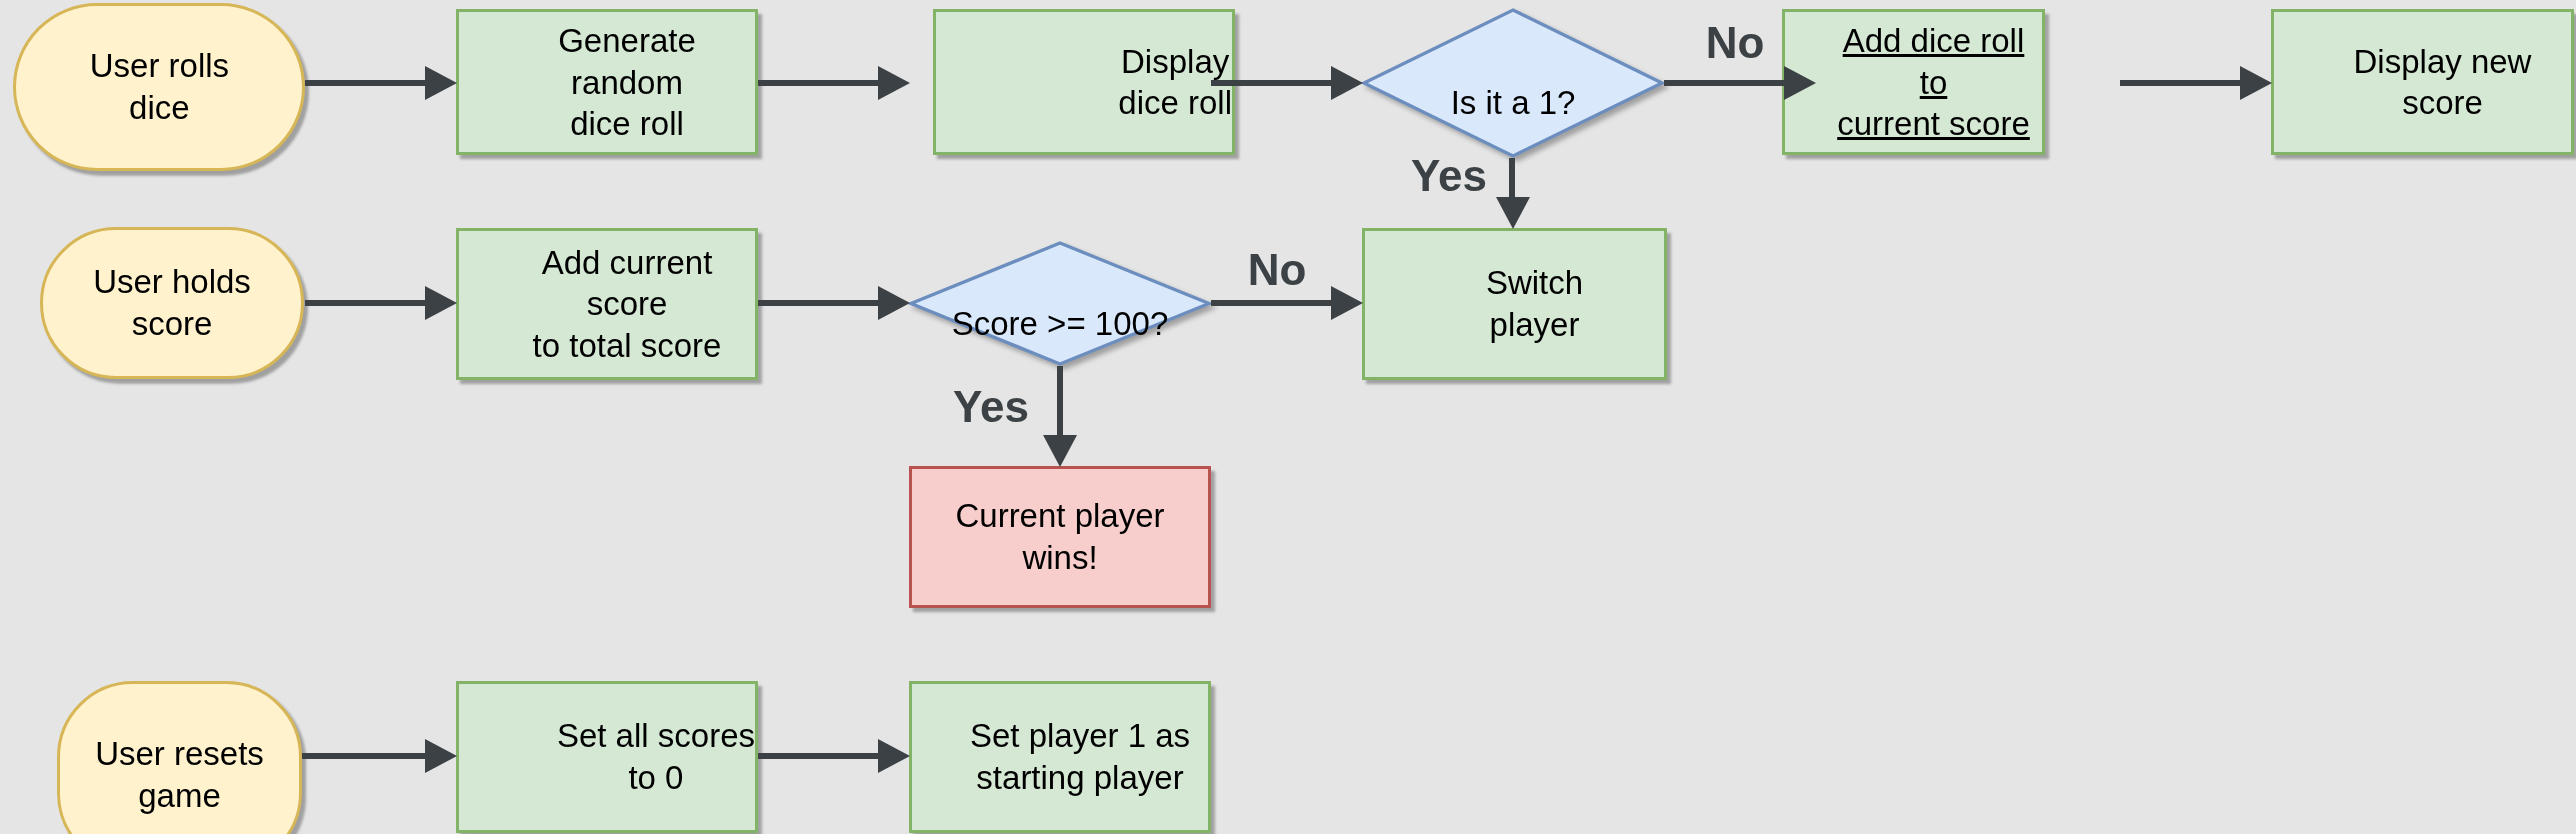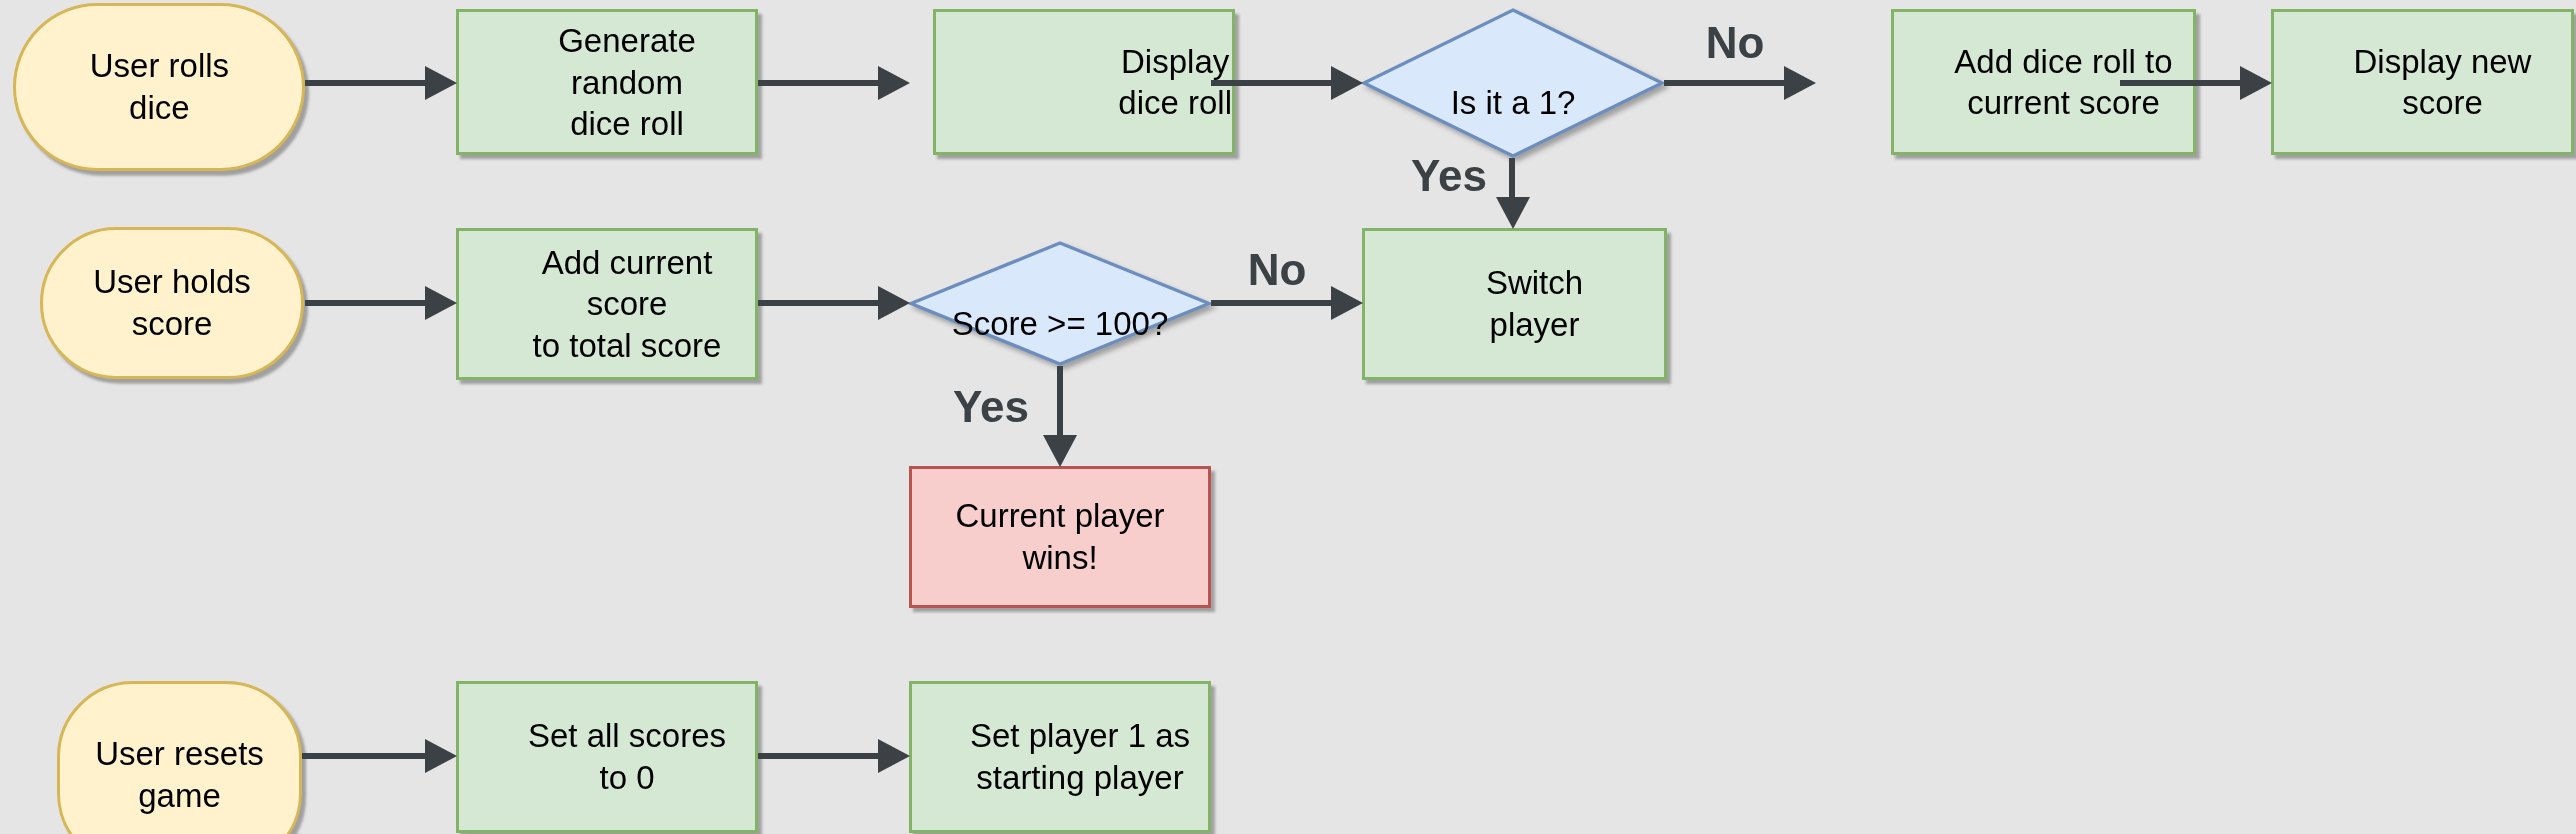--- a/index.html
+++ b/index.html
@@ -72,21 +72,21 @@
 dice roll</span>
   </div>
 
   <div class="node decision" style="left:1362px;top:8px;width:302px;height:150px;">
     <svg viewBox="0 0 450 224" preserveAspectRatio="none">
       <polygon points="225,3 447,112 225,221 3,112"></polygon>
     </svg>
     <span class="label">Is it a 1?</span>
   </div>
 
-  <div class="node process" style="left:1891px;top:9.4px;width:305px;height:146px;">
+  <div class="node process" style="left:1782px;top:9.4px;width:263px;height:146px;text-decoration:underline;">
     <span class="label">Add dice roll to
 current score</span>
   </div>
 
   <div class="node process" style="left:2271px;top:9.4px;width:303px;height:146px;">
     <span class="label">Display new
 score</span>
   </div>
 
   <div class="node terminator" style="left:40px;top:227px;width:264px;height:152px;border-radius:76px;">
@@ -114,21 +114,21 @@
   <div class="node win" style="left:909px;top:466px;width:302px;height:142px;">
     <span class="label">Current player
 wins!</span>
   </div>
 
   <div class="node terminator" style="left:57px;top:681px;width:245px;height:188px;border-radius:76px;">
     <span class="label">User resets
 game</span>
   </div>
 
-  <div class="node process" style="left:456px;top:681px;width:302px;height:152px;">
+  <div class="node process" style="left:456px;top:681px;width:302px;height:152px;justify-content:flex-end;">
     <span class="label">Set all scores
 to 0</span>
   </div>
 
   <div class="node process" style="left:909px;top:681px;width:302px;height:152px;">
     <span class="label">Set player 1 as
 starting player</span>
   </div>
 
   <div class="hline" style="left:305px;top:80px;width:125px;"></div>

